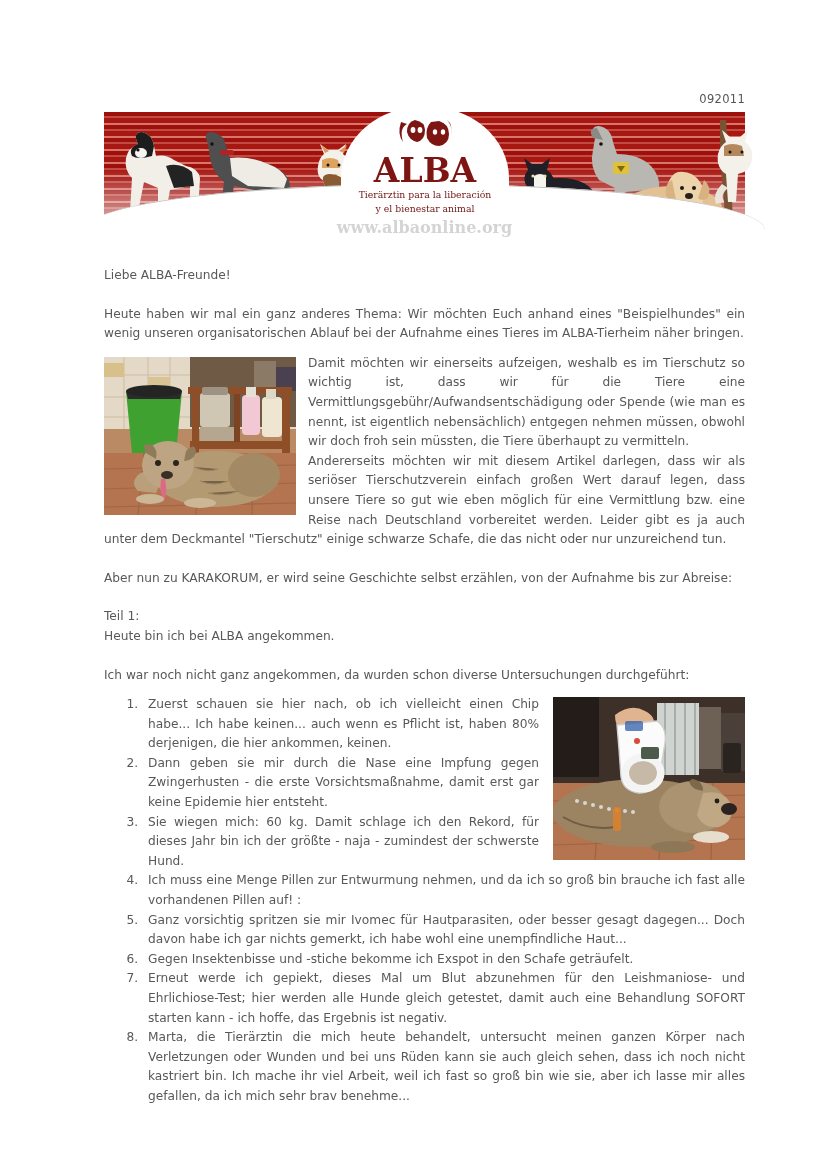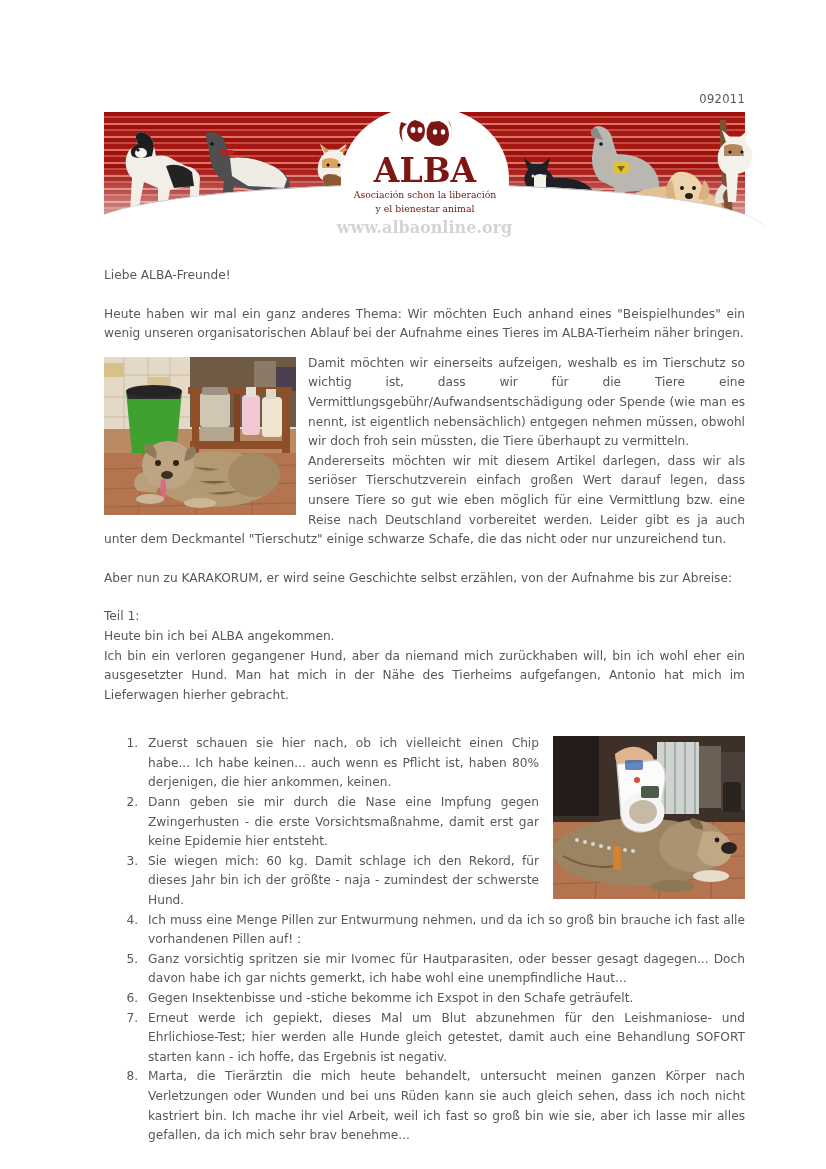--- a/index.html
+++ b/index.html
@@ -292,21 +292,21 @@
         <path d="M6 4 Q2 16 8 24 Q4 10 12 6 Z" fill="#7d1513"></path>
         <path d="M20 2 Q12 4 12 14 Q14 22 22 24 Q30 22 30 12 Q30 4 20 2 Z" fill="#7d1513"></path>
         <ellipse cx="18" cy="12" rx="2.4" ry="3" fill="#fff"></ellipse>
         <ellipse cx="25" cy="12" rx="2.4" ry="3" fill="#fff"></ellipse>
         <path d="M36 4 Q30 10 32 20 Q36 28 44 28 Q54 26 54 16 Q54 6 44 3 Z" fill="#7d1513"></path>
         <ellipse cx="40" cy="14" rx="2.2" ry="2.8" fill="#fff"></ellipse>
         <ellipse cx="48" cy="14" rx="2.2" ry="2.8" fill="#fff"></ellipse>
         <path d="M52 2 Q58 8 56 18 Q58 6 52 2 Z" fill="#7d1513"></path>
       </svg>
       <div class="logo-word">ALBA</div>
-      <div class="logo-tag">Asociación schon la liberación</div>
+      <div class="logo-tag">Tierärztin para la liberación</div>
       <div class="logo-tag">y el bienestar animal</div>
     </div>
   </div>
 
   <div class="banner-url-wrap">www.albaonline.org</div>
 
   <div class="content">
 
     <p class="t">Liebe ALBA-Freunde!</p>
     <div class="gap"></div>
@@ -384,23 +384,23 @@
     <p class="t">Damit möchten wir einerseits aufzeigen, weshalb es im Tierschutz so wichtig ist, dass wir für die Tiere eine Vermittlungsgebühr/Aufwandsentschädigung oder Spende (wie man es nennt, ist eigentlich nebensächlich) entgegen nehmen müssen, obwohl wir doch froh sein müssten, die Tiere überhaupt zu vermitteln.</p>
     <p class="t">Andererseits möchten wir mit diesem Artikel darlegen, dass wir als seriöser Tierschutzverein einfach großen Wert darauf legen, dass unsere Tiere so gut wie eben möglich für eine Vermittlung bzw. eine Reise nach Deutschland vorbereitet werden. Leider gibt es ja auch unter dem Deckmantel "Tierschutz" einige schwarze Schafe, die das nicht oder nur unzureichend tun.</p>
     <div class="clear"></div>
     <div class="gap"></div>
 
     <p class="t">Aber nun zu KARAKORUM, er wird seine Geschichte selbst erzählen, von der Aufnahme bis zur Abreise:</p>
     <div class="gap"></div>
 
     <p class="t">Teil 1:</p>
     <p class="t">Heute bin ich bei ALBA angekommen.</p>
-    <p class="t">Ich bin ein verloren gegangener Hund, aber da niemand mich zurückhaben will, bin ich wohl eher ein ausgesetzter Hund. Man hat mich in der Nähe des Tierheims aufgefangen, Antonio hat mich im Lieferwagen hierher gebracht.</p>
     <div class="gap"></div>
 
+    <p class="t">Ich war noch nicht ganz angekommen, da wurden schon diverse Untersuchungen durchgeführt:</p>
     <div class="gap-sm"></div>
 
     <div class="photo2">
       <svg viewBox="0 0 192 163" width="192" height="163" preserveAspectRatio="none">
         <rect x="0" y="0" width="192" height="163" fill="#b3744f"></rect>
 
         <rect x="0" y="0" width="192" height="86" fill="#3d3029"></rect>
         <rect x="0" y="0" width="46" height="80" fill="#241c18"></rect>
         <rect x="104" y="6" width="42" height="72" fill="#cfd4d0"></rect>
         <g stroke="#9aa29c" stroke-width="1.5">

